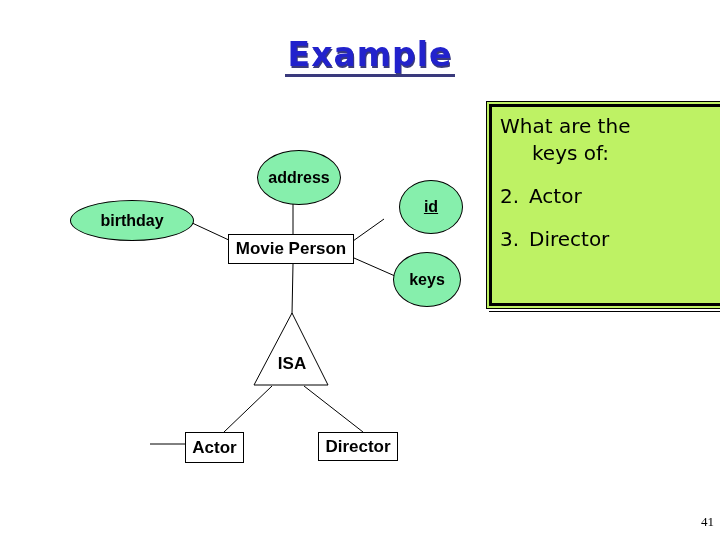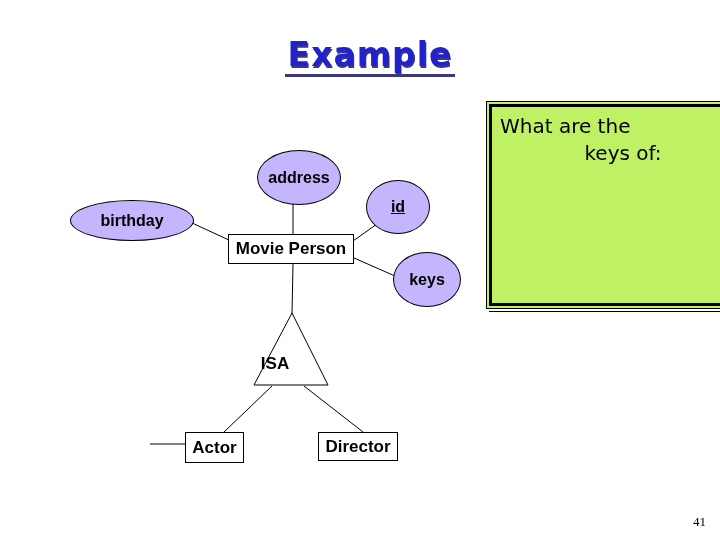--- a/index.html
+++ b/index.html
@@ -26,46 +26,46 @@
     padding: 0 3px 3px 3px;
     line-height: 1.0;
   }
 
   
   svg.connectors { position: absolute; left: 0; top: 0; width: 720px; height: 540px; }
   .ellipse {
     position: absolute;
     border: 1px solid #000;
     border-radius: 50%;
-    background: #c4b5fd;
+    background: #86efac;
     display: flex; align-items: center; justify-content: center;
     font-weight: bold; font-size: 16px; color: #000;
     box-sizing: border-box;
   }
   .entity {
     position: absolute;
     border: 1px solid #000;
     background: #fff;
     display: flex; align-items: center; justify-content: center;
     font-weight: bold; font-size: 17px; color: #000;
     box-sizing: border-box;
   }
   .ellipse-address  { left: 247px; top: 150px; width: 84px;  height: 55px; }
   .ellipse-birthday { left: 60px;  top: 200px; width: 124px; height: 41px; text-align: center; }
-  .ellipse-id       { left: 356px; top: 180px; width: 64px;  height: 54px; }
+  .ellipse-id       { left: 389px; top: 180px; width: 64px;  height: 54px; }
   .ellipse-name     { left: 383px; top: 252px; width: 68px;  height: 55px; }
   .ellipse-picture  { left: 48px;  top: 423px; width: 93px;  height: 40px; }
   .ellipse-id .lbl  { text-decoration: underline; }
 
   .entity-movie-person { left: 218px; top: 234px; width: 126px; height: 30px; }
   .entity-actor        { left: 175px; top: 432px; width: 59px;  height: 31px; }
   .entity-director     { left: 308px; top: 432px; width: 80px;  height: 29px; }
 
   .isa-label {
-    position: absolute; left: 244px; top: 354px; width: 42px;
+    position: absolute; left: 261px; top: 354px; width: 42px;
     text-align: center; font-weight: bold; font-size: 17px; color: #000;
   }
 
   
   .qbox-outer {
     position: absolute; left: 476px; top: 101px; width: 240px; height: 208px;
     box-sizing: border-box;
     border: 1px solid #000;
     padding: 2px;
     background: #bef264;
@@ -73,26 +73,26 @@
   }
   .qbox-inner {
     box-sizing: border-box;
     width: 100%; height: 100%;
     border: 3px solid #000;
     padding: 6px 6px 0 8px;
     font-family: "DejaVu Sans", sans-serif;
     font-size: 20px; color: #000;
     line-height: 27px;
   }
-  .q-heading-line2 { padding-left: 32px; text-align: center; }
+  .q-heading-line2 { padding-left: 32px; }
   .q-item { margin-top: 16px; white-space: nowrap; }
   .q-num { display: inline-block; width: 29px; }
 
   .page-num {
-    position: absolute; right: 24px; bottom: 10px;
+    position: absolute; right: 16px; bottom: 10px;
     font-family: "Liberation Serif", serif;
     font-size: 13px; color: #000;
   }
 </style>
 </head>
 <body>
 
 <div class="slide">
 
   <div class="title-wrap">
@@ -135,18 +135,24 @@
   </div>
 
   <div class="isa-label">ISA</div>
 
   <div class="qbox-outer">
     <div class="qbox-inner">
       <div class="q-heading">
         <div>What are the</div>
         <div class="q-heading-line2">keys of:</div>
       </div>
+      <div class="q-item">
+        <span class="q-num">2.</span><span>Actor</span>
+      </div>
+      <div class="q-item">
+        <span class="q-num">3.</span><span>Director</span>
+      </div>
     </div>
   </div>
 
   <div class="page-num">41</div>
 
 </div>
 
 </body></html>

